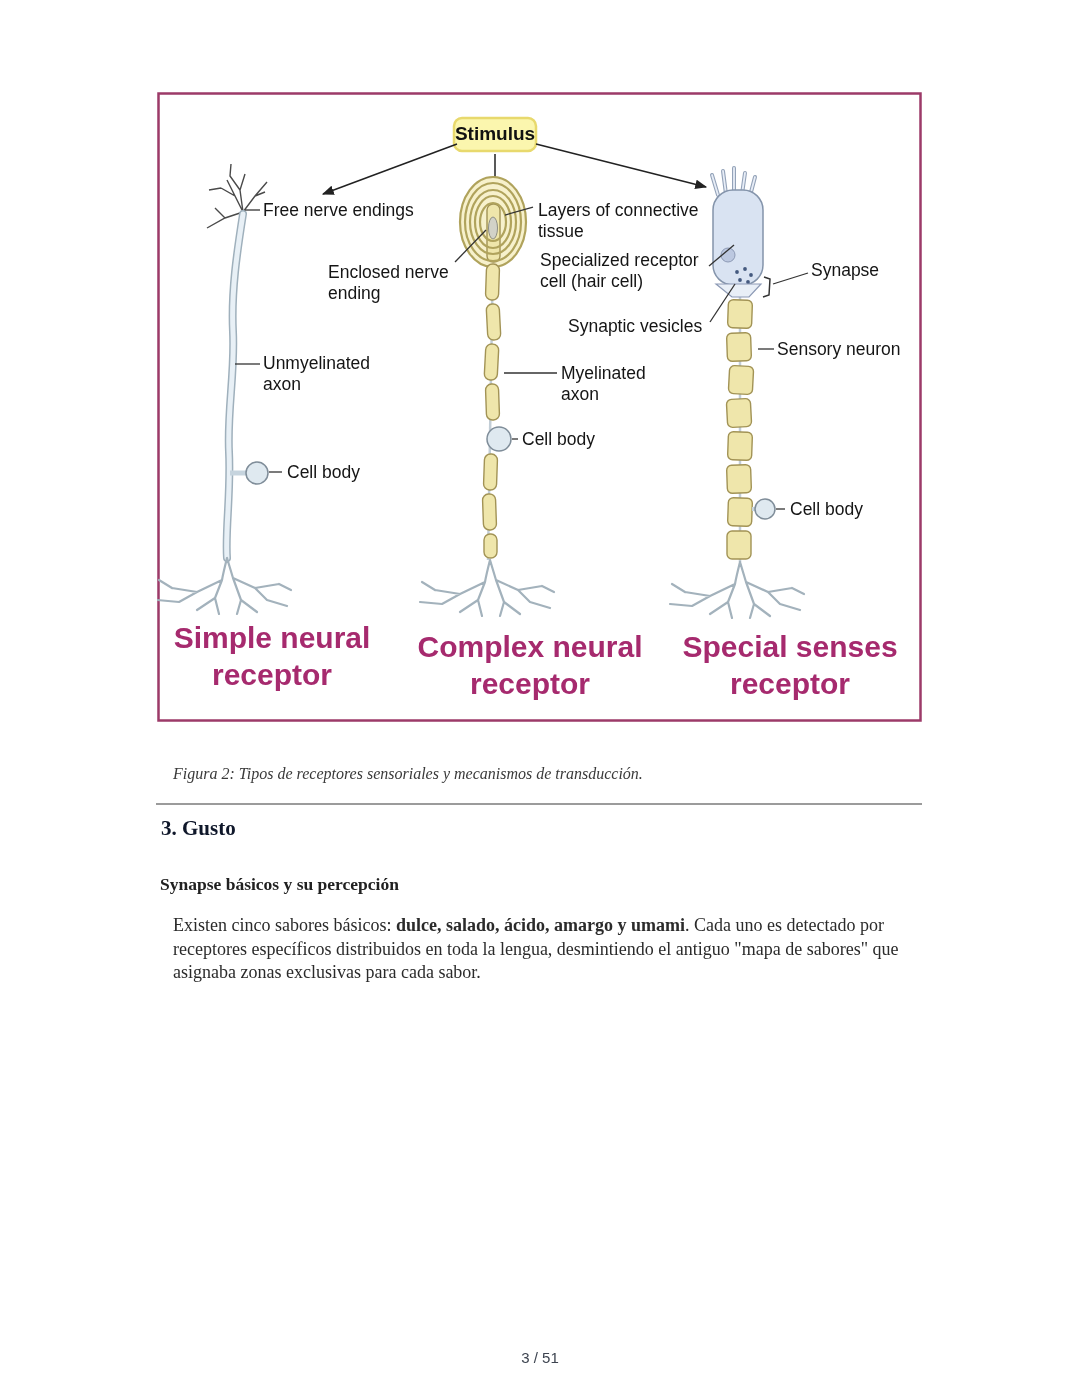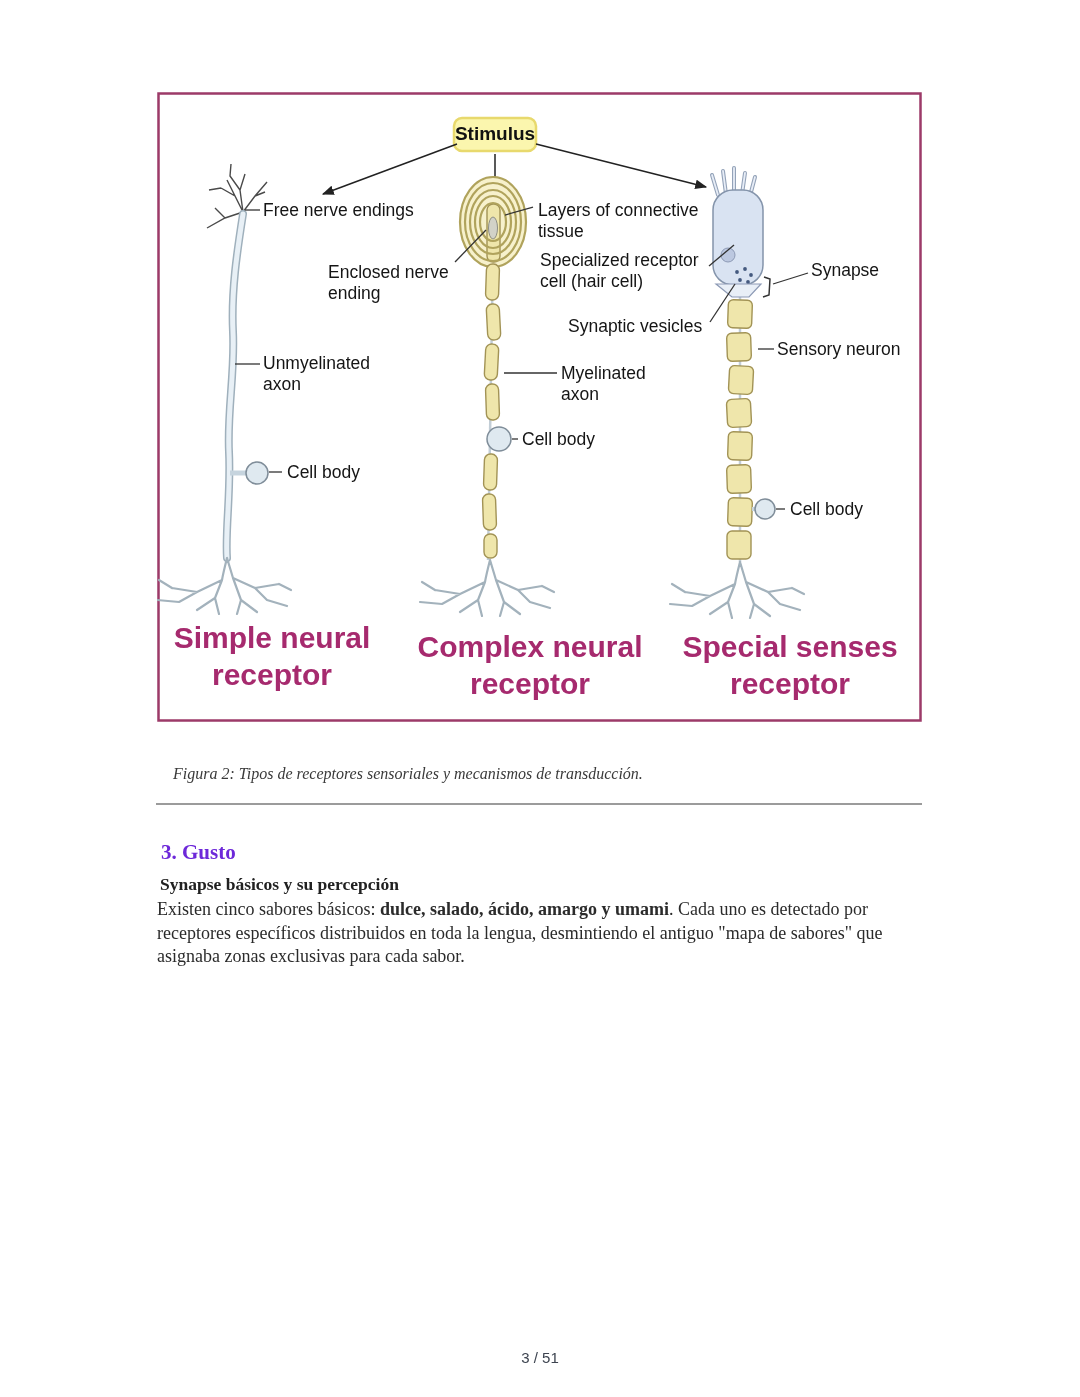--- a/index.html
+++ b/index.html
@@ -26,24 +26,24 @@
   .roots      { stroke:#a3b2bc; stroke-width:2.2; fill:none; stroke-linecap:round; stroke-linejoin:round; }
   .thinaxon   { stroke:#c2cdd6; stroke-width:2.5; fill:none; }
   .haircell   { fill:var(--haircell-fill,#d9e3f2); stroke:var(--haircell-stroke,#8494ab); stroke-width:1.5; }
   .cilia-o    { stroke:#93a2b8; stroke-width:4; fill:none; stroke-linecap:round; }
   .cilia-i    { stroke:#e7edf7; stroke-width:1.8; fill:none; stroke-linecap:round; }
   .vesicle    { fill:#44597f; }
 
   .caption { position:absolute; left:157px; top:765px; font-style:italic; font-size:16px; color:#3a3a3a;margin-left:16px; }
   .rule    { position:absolute; left:156px; top:803px; width:766px; height:0;
              border-top:2px solid var(--hr-color,#9b9b9b); }
-  .h2      { position:absolute; left:161px; top:840px; font-size:21px; font-weight:bold; color:#6d28d9; }
+  .h2      { position:absolute; left:161px; top:816px; font-size:21px; font-weight:bold; color:#0f172a; }
   .h3      { position:absolute; left:160px; top:874px; font-size:17.5px; font-weight:bold; color:#212121; }
   .para    { position:absolute; left:157px; top:898px; width:745px; font-size:18px;
-             line-height:23.5px; color:#2b2b2b; margin:0; }
+             line-height:23.5px; color:#2b2b2b; margin:16px; }
   .pagenum { position:absolute; left:0; top:1349px; width:100%; text-align:center;
              font-family:"Liberation Sans", sans-serif; font-size:15px; color:#3d4450; }
 </style>
 </head>
 <body>
 
 <div class="page">
 
   <div class="figure">
     <svg width="765" height="630" viewBox="0 0 765 630">

